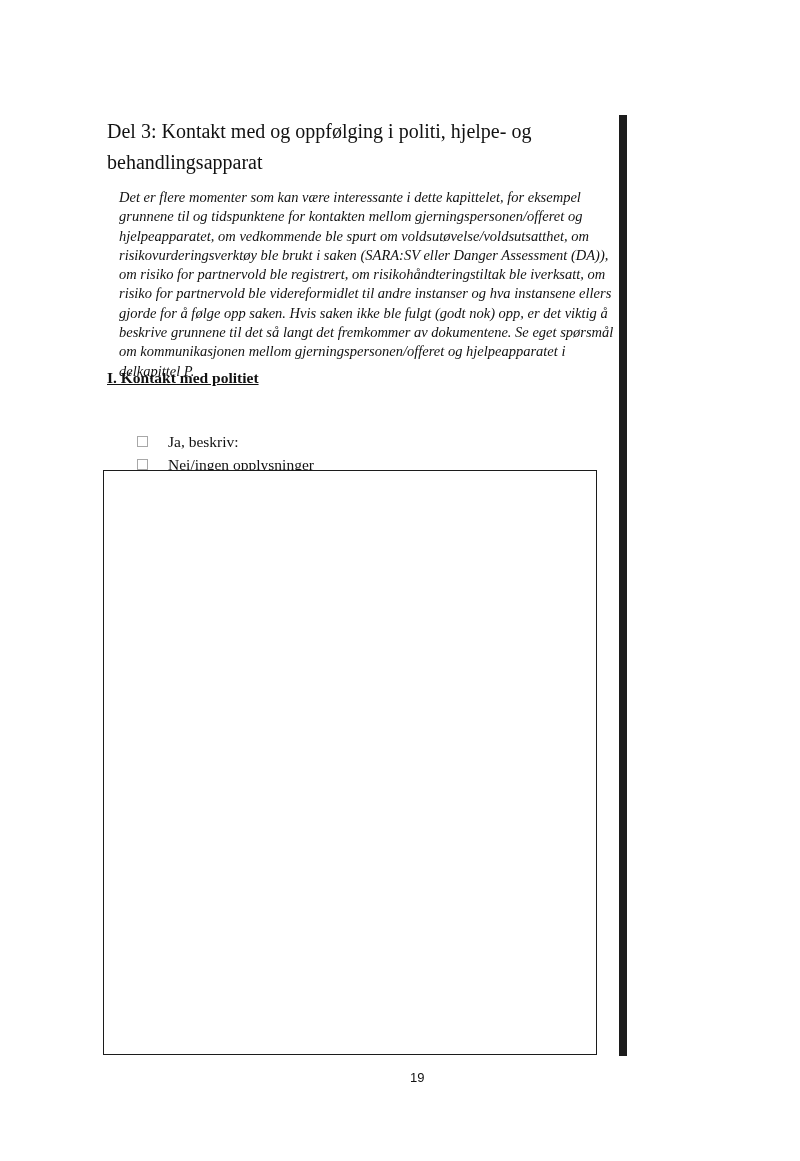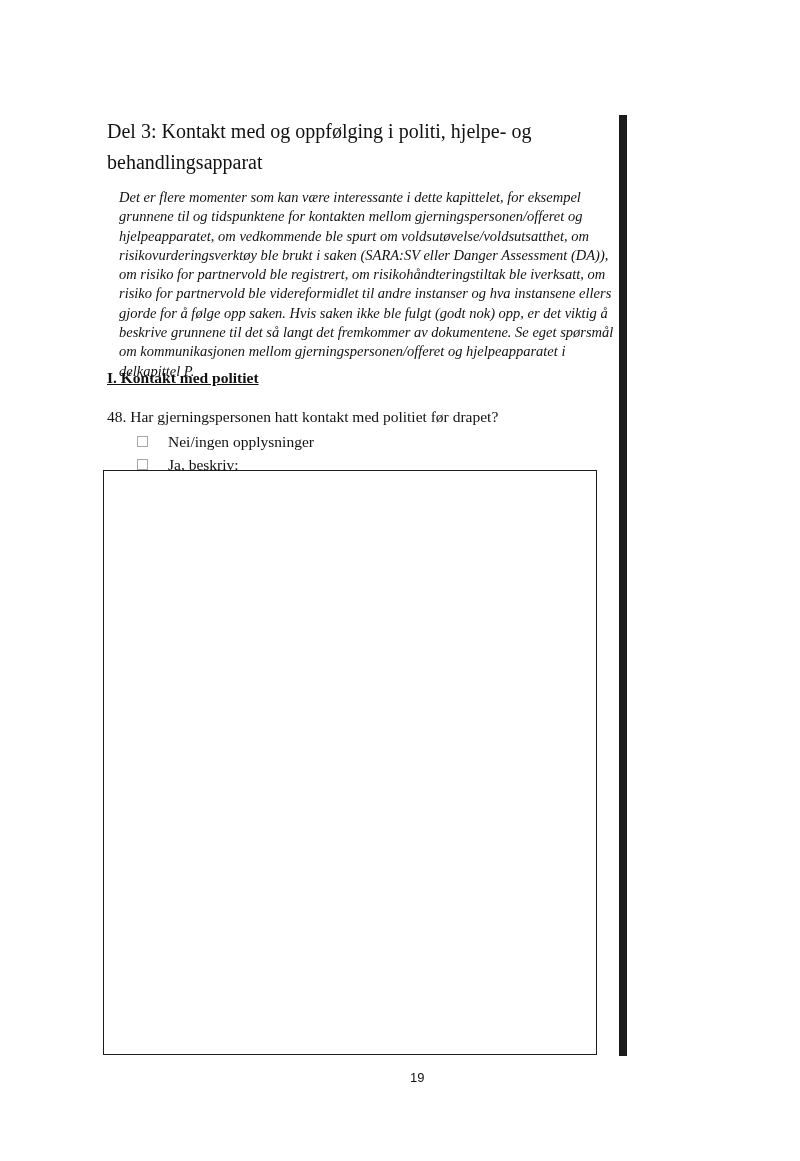--- a/index.html
+++ b/index.html
@@ -114,30 +114,29 @@
 <body>
 
 <div class="page">
 
   <h1 class="doc-title">Del 3: Kontakt med og oppfølging i politi, hjelpe- og behandlingsapparat</h1>
 
   <p class="intro">Det er flere momenter som kan være interessante i dette kapittelet, for eksempel grunnene til og tidspunktene for kontakten mellom gjerningspersonen/offeret og hjelpeapparatet, om vedkommende ble spurt om voldsutøvelse/voldsutsatthet, om risikovurderingsverktøy ble brukt i saken (SARA:SV eller Danger Assessment (DA)), om risiko for partnervold ble registrert, om risikohåndteringstiltak ble iverksatt, om risiko for partnervold ble videreformidlet til andre instanser og hva instansene ellers gjorde for å følge opp saken. Hvis saken ikke ble fulgt (godt nok) opp, er det viktig å beskrive grunnene til det så langt det fremkommer av dokumentene. Se eget spørsmål om kommunikasjonen mellom gjerningspersonen/offeret og hjelpeapparatet i delkapittel P.</p>
 
   <h2 class="section-heading">I. Kontakt med politiet</h2>
 
-  <div class="question">48. Har gjerningspersonen hatt kontakt med politiet før drapet?</div>
 
   <div class="options">
     <div class="option-row">
       <span class="checkbox"></span>
-      <span class="option-label">Nei/ingen opplysninger</span>
+      <span class="option-label">Ja, beskriv:</span>
     </div>
     <div class="option-row">
       <span class="checkbox"></span>
-      <span class="option-label">Ja, beskriv:</span>
+      <span class="option-label">Nei/ingen opplysninger</span>
     </div>
   </div>
 
   <textarea class="answer-box" placeholder="" style=""></textarea>
 
   <div class="margin-rule"></div>
 
   <div class="page-number">19</div>
 
 </div>

